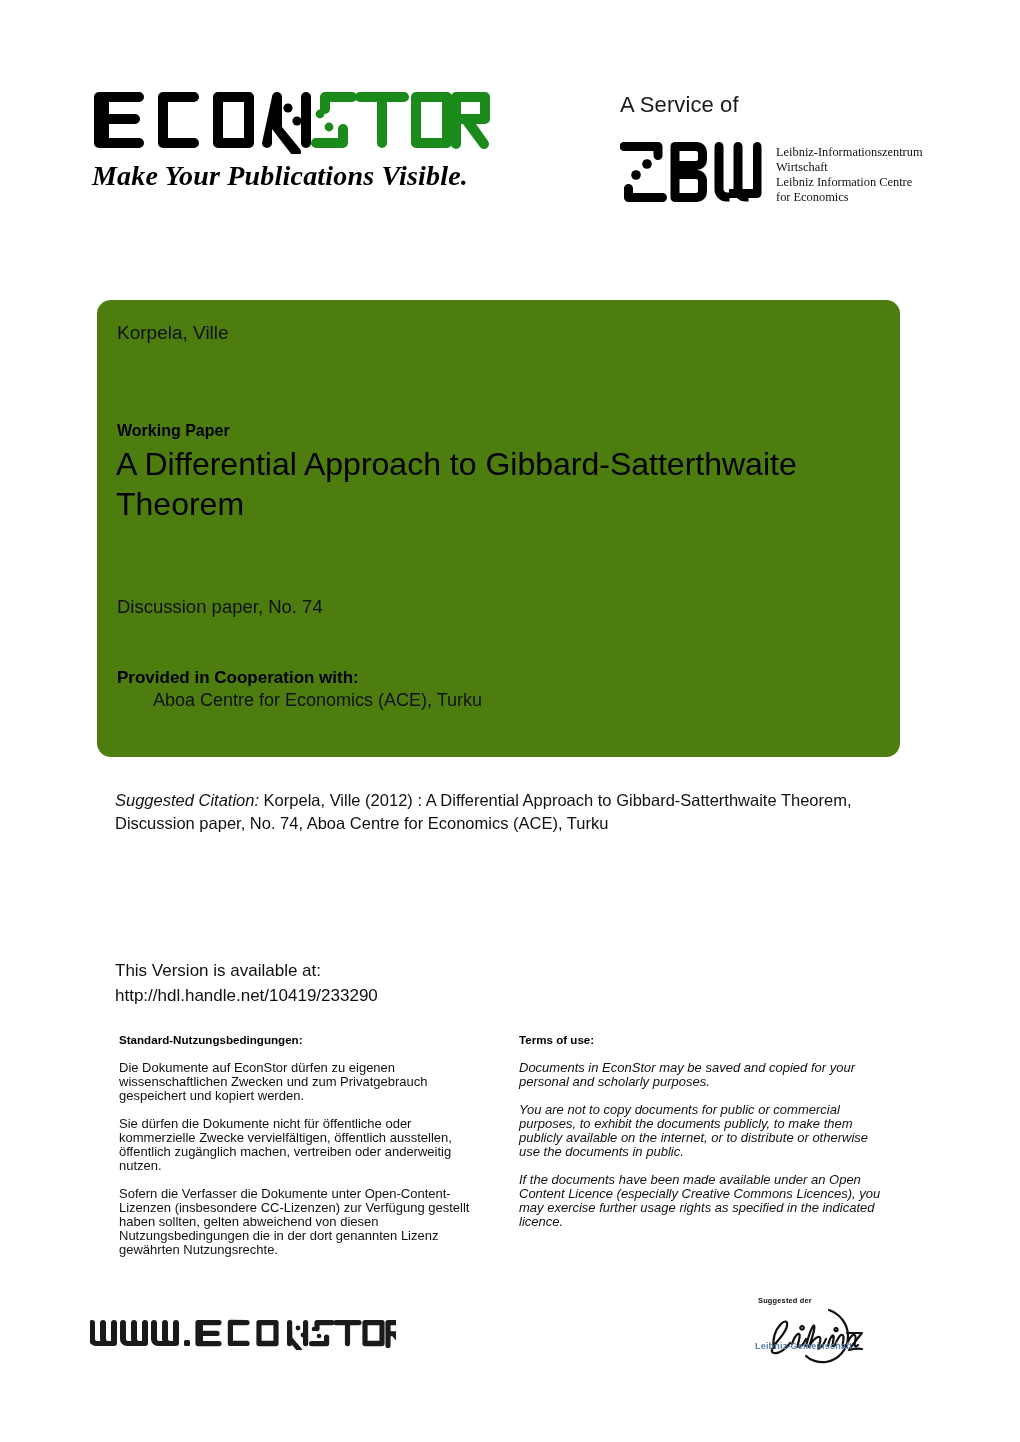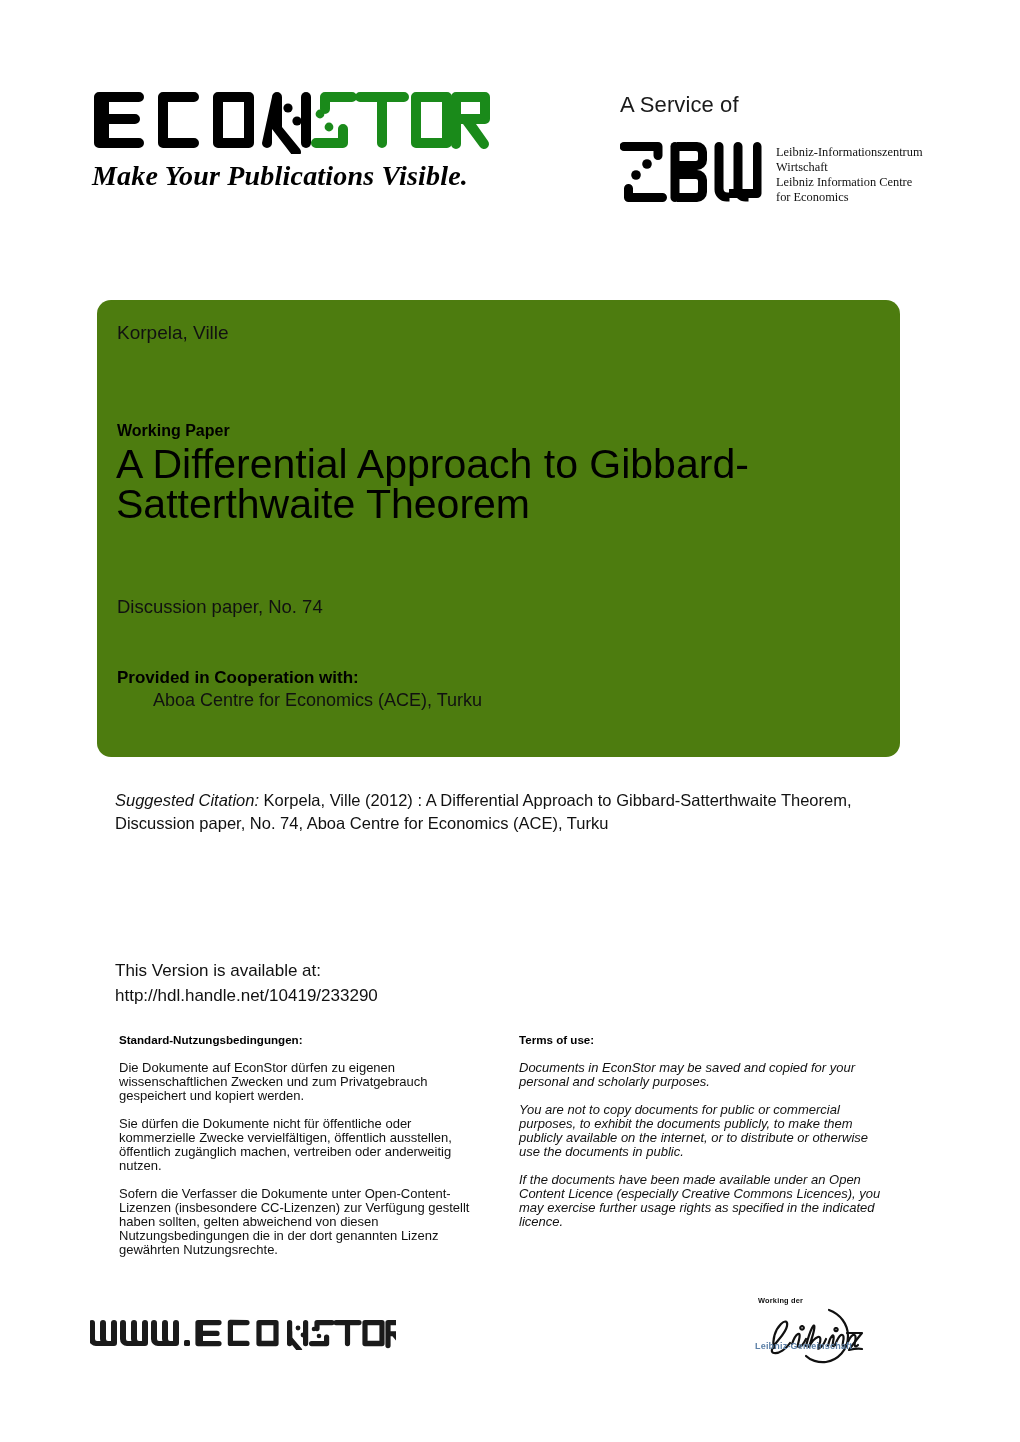--- a/index.html
+++ b/index.html
@@ -95,21 +95,21 @@
     top: 122px;
     font-size: 16px;
     font-weight: bold;
     color: #000;
   }
   .card-title {
     position: absolute;
     left: 19px;
     top: 144px;
     width: 760px;
-    font-size: 41px;
+    font-size: 32px;
     line-height: 40px;
     color: #000;
   }
   .card-series {
     position: absolute;
     left: 20px;
     top: 296px;
     font-size: 18.5px;
     color: #111;
   }
@@ -355,21 +355,21 @@
       <path d="M246,4 h23 a2.6,2.6 0 0 1 0,5.2 h-8.9 v18.4 a2.6,2.6 0 0 1 -5.2,0 v-18.4 h-8.9 a2.6,2.6 0 0 1 0,-5.2 z"></path>
 
       <path d="M275,4 h17 a2.6,2.6 0 0 1 2.6,2.6 v21 a2.6,2.6 0 0 1 -2.6,2.6 h-17 a2.6,2.6 0 0 1 -2.6,-2.6 v-21 a2.6,2.6 0 0 1 2.6,-2.6 z M277.6,9.2 v15.6 h11.8 v-15.6 z"></path>
 
       <path d="M302,4 h16 a2.6,2.6 0 0 1 2.6,2.6 v11 a2.6,2.6 0 0 1 -2.6,2.6 h-5 l6.2,7.6 a2.6,2.6 0 0 1 -4,3.2 l-8.8,-10.8 h-1.8 v9.4 a2.6,2.6 0 0 1 -5.2,0 v-23 a2.6,2.6 0 0 1 2.6,-2.6 z M304.6,9.2 v6 h10.8 v-6 z" transform="translate(-4,0)"></path>
     </g>
   </svg>
 </div>
 
 <div class="leibniz-logo">
-  <div class="leibniz-mitglied">Working der</div>
+  <div class="leibniz-mitglied">Suggested der</div>
   <svg class="leibniz-sig" viewBox="0 0 120 64" width="120" height="64">
     <g fill="none" stroke="#111111" stroke-width="2.2" stroke-linecap="round" stroke-linejoin="round">
       <path d="M22,46 C20,38 23,28 29,22 C33,18 36,19 35,24 C34,30 28,36 24,41 C20,46 18,50 22,51 C27,52 34,47 38,41"></path>
       <path d="M40,42 C42,36 44,33 46,32 C48,31 48,34 47,38 C46,42 45,45 47,45 C49,45 52,41 54,37"></path>
       <path d="M50,24 a1.8,1.8 0 1 0 0.1,0"></path>
       <path d="M54,44 C56,36 58,30 60,26 C62,22 63,23 62,28 C61,34 58,41 57,45 C59,41 63,36 66,35 C69,34 69,39 67,43 C65,47 66,48 69,45 C71,43 73,40 74,37"></path>
       <path d="M76,44 C77,39 79,35 80,34 C82,32 82,36 81,40 C80,44 81,45 83,43"></path>
       <path d="M84,26 a1.6,1.6 0 1 0 0.1,0"></path>
       <path d="M83,43 C85,38 87,34 89,33 C92,32 92,36 91,40 C90,44 91,46 94,43"></path>
       <path d="M95,42 C97,37 99,34 101,33 C104,32 104,36 103,40 C102,44 103,46 106,43"></path>

